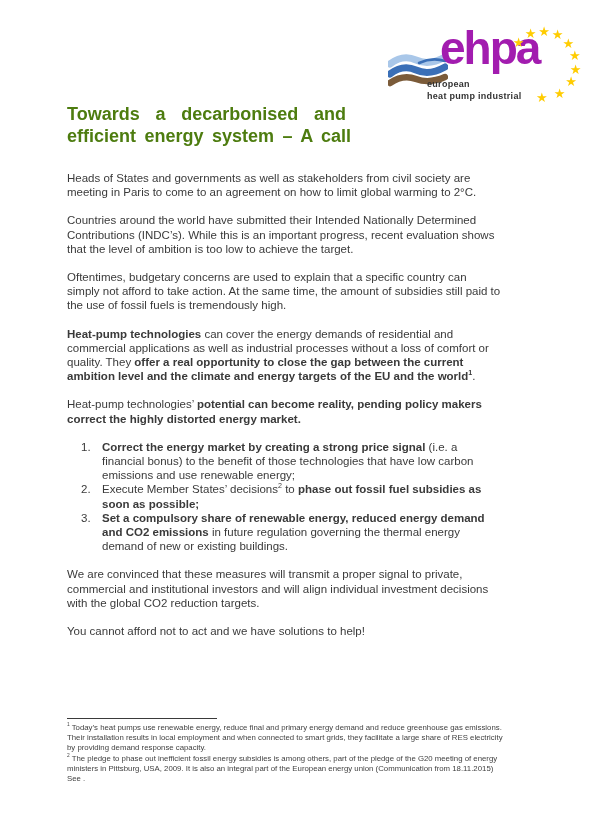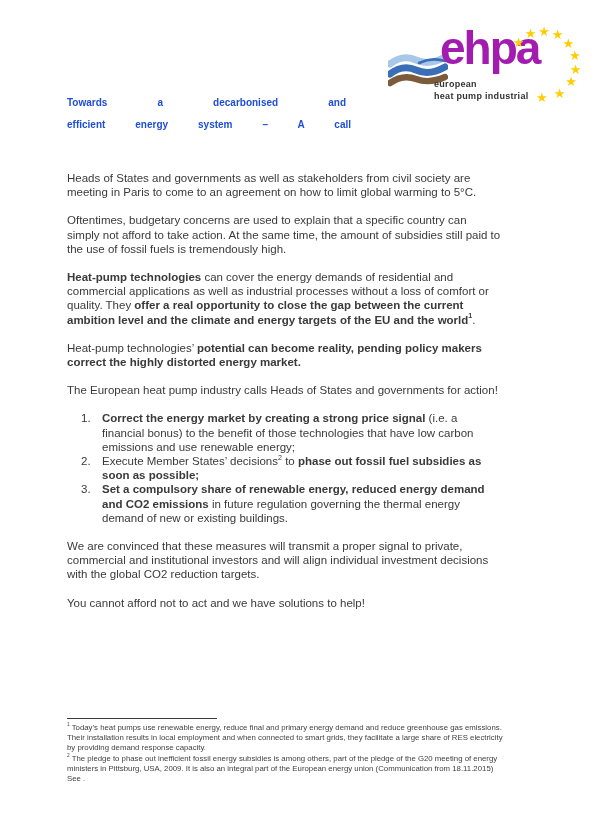--- a/index.html
+++ b/index.html
@@ -7,27 +7,27 @@
     position:relative;width:601px;height:828px;background:#ffffff;overflow:hidden;
     font-family:"Liberation Sans",sans-serif;color:#3a3a3a;
   }
   
   .logo{position:absolute;left:388px;top:27px;width:200px;height:105px;}
   .waves{position:absolute;left:0;top:24px;}
   .wordmark{
     position:absolute;left:52px;top:-6px;
     font-size:46px;font-weight:700;letter-spacing:-2px;color:#a21caf;
   }
-  .logo-sub{position:absolute;left:46px;top:52px;font-size:9px;font-weight:700;
+  .logo-sub{position:absolute;left:39px;top:52px;font-size:9px;font-weight:700;
     color:#333;letter-spacing:.3px;line-height:11.5px;white-space:nowrap;}
   .stars{position:absolute;left:0;top:0;width:200px;height:105px;pointer-events:none;}
   .star{position:absolute;font-size:13px;line-height:13px;transform:translate(-50%,-50%);}
   
-  .title{position:absolute;left:67px;top:92px;font-size:10px;font-weight:700;
-    color:#1d4ed8;line-height:21.8px;white-space:nowrap;}
+  .title{position:absolute;left:67px;top:104px;font-size:18px;font-weight:700;
+    color:#4d7c0f;line-height:21.8px;white-space:nowrap;}
   .t1{width:279px;text-align:justify;text-align-last:justify;white-space:normal;}
   .t2{width:284px;text-align:justify;text-align-last:justify;white-space:normal;}
   .t3{white-space:nowrap;}
   
   .content{position:absolute;left:67px;top:171px;width:480px;
     font-size:11.5px;line-height:14.2px;}
   .content p{margin:0 0 14px 0;white-space:pre-wrap;}
   .b{font-weight:700;}
   sup{font-size:.62em;line-height:0;position:relative;top:-.1em;vertical-align:super;}
   .list{margin:0 0 14px 0;}
@@ -70,31 +70,33 @@
       </div>
   </div>
 
   <div class="title">
     <div class="t1">Towards a decarbonised and</div>
     <div class="t2">efficient energy system – A call</div>
   </div>
 
   <div class="content">
     <p><span>Heads of States and governments as well as stakeholders from civil society are
-meeting in Paris to come to an agreement on how to limit global warming to 5°C.</span></p>
+meeting in Paris to come to an agreement on how to limit global warming to 2°C.</span></p>
+    <p><span>Countries around the world have submitted their Intended Nationally Determined
+Contributions (INDC’s). While this is an important progress, recent evaluation shows
+that the level of ambition is too low to achieve the target.</span></p>
     <p><span>Oftentimes, budgetary concerns are used to explain that a specific country can
 simply not afford to take action. At the same time, the amount of subsidies still paid to
 the use of fossil fuels is tremendously high.</span></p>
     <p><span class="b">Heat-pump technologies</span><span> can cover the energy demands of residential and
 commercial applications as well as industrial processes without a loss of comfort or
 quality. They </span><span class="b">offer a real opportunity to close the gap between the current
 ambition level and the climate and energy targets of the EU and the world</span><sup class="b">1</sup><span>.</span></p>
     <p><span>Heat-pump technologies’ </span><span class="b">potential can become reality, pending policy makers
 correct the highly distorted energy market.</span></p>
-    <p><span>The European heat pump industry calls Heads of States and governments for action!</span></p>
 
     <div class="list">
       <div class="li">
         <span class="num">1.</span>
         <div class="li-text"><span class="b">Correct the energy market by creating a strong price signal</span><span> (i.e. a
 financial bonus) to the benefit of those technologies that have low carbon
 emissions and use renewable energy;</span></div>
       </div>
       <div class="li">
         <span class="num">2.</span>

